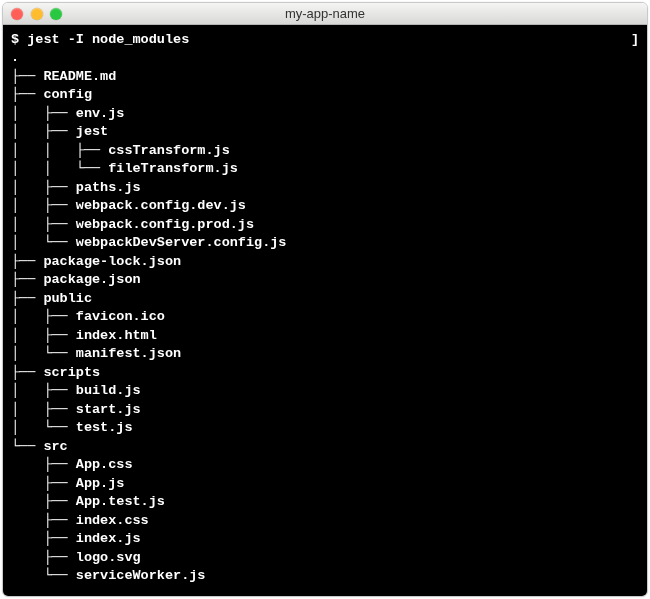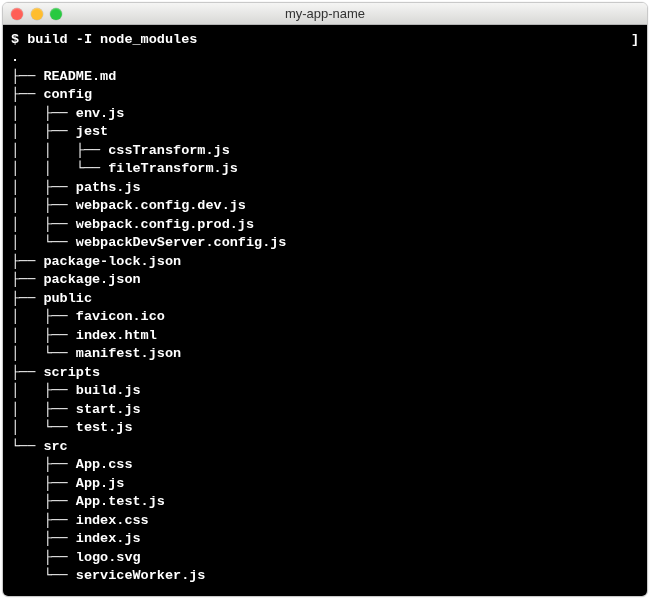--- a/index.html
+++ b/index.html
@@ -68,21 +68,21 @@
 
 <div class="window">
   <div class="titlebar">
     <div class="lights">
       <div class="light close-light"></div>
       <div class="light min-light"></div>
       <div class="light max-light"></div>
     </div>
     <div class="title">my-app-name</div>
   </div>
-  <div class="term"><span class="term-line"><span>$ </span><span>build -I node_modules</span><span class="right-bracket">]</span></span><span id="tree-output">.
+  <div class="term"><span class="term-line"><span>$ </span><span>jest -I node_modules</span><span class="right-bracket">]</span></span><span id="tree-output">.
 ├── README.md
 ├── config
 │   ├── env.js
 │   ├── jest
 │   │   ├── cssTransform.js
 │   │   └── fileTransform.js
 │   ├── paths.js
 │   ├── webpack.config.dev.js
 │   ├── webpack.config.prod.js
 │   └── webpackDevServer.config.js

